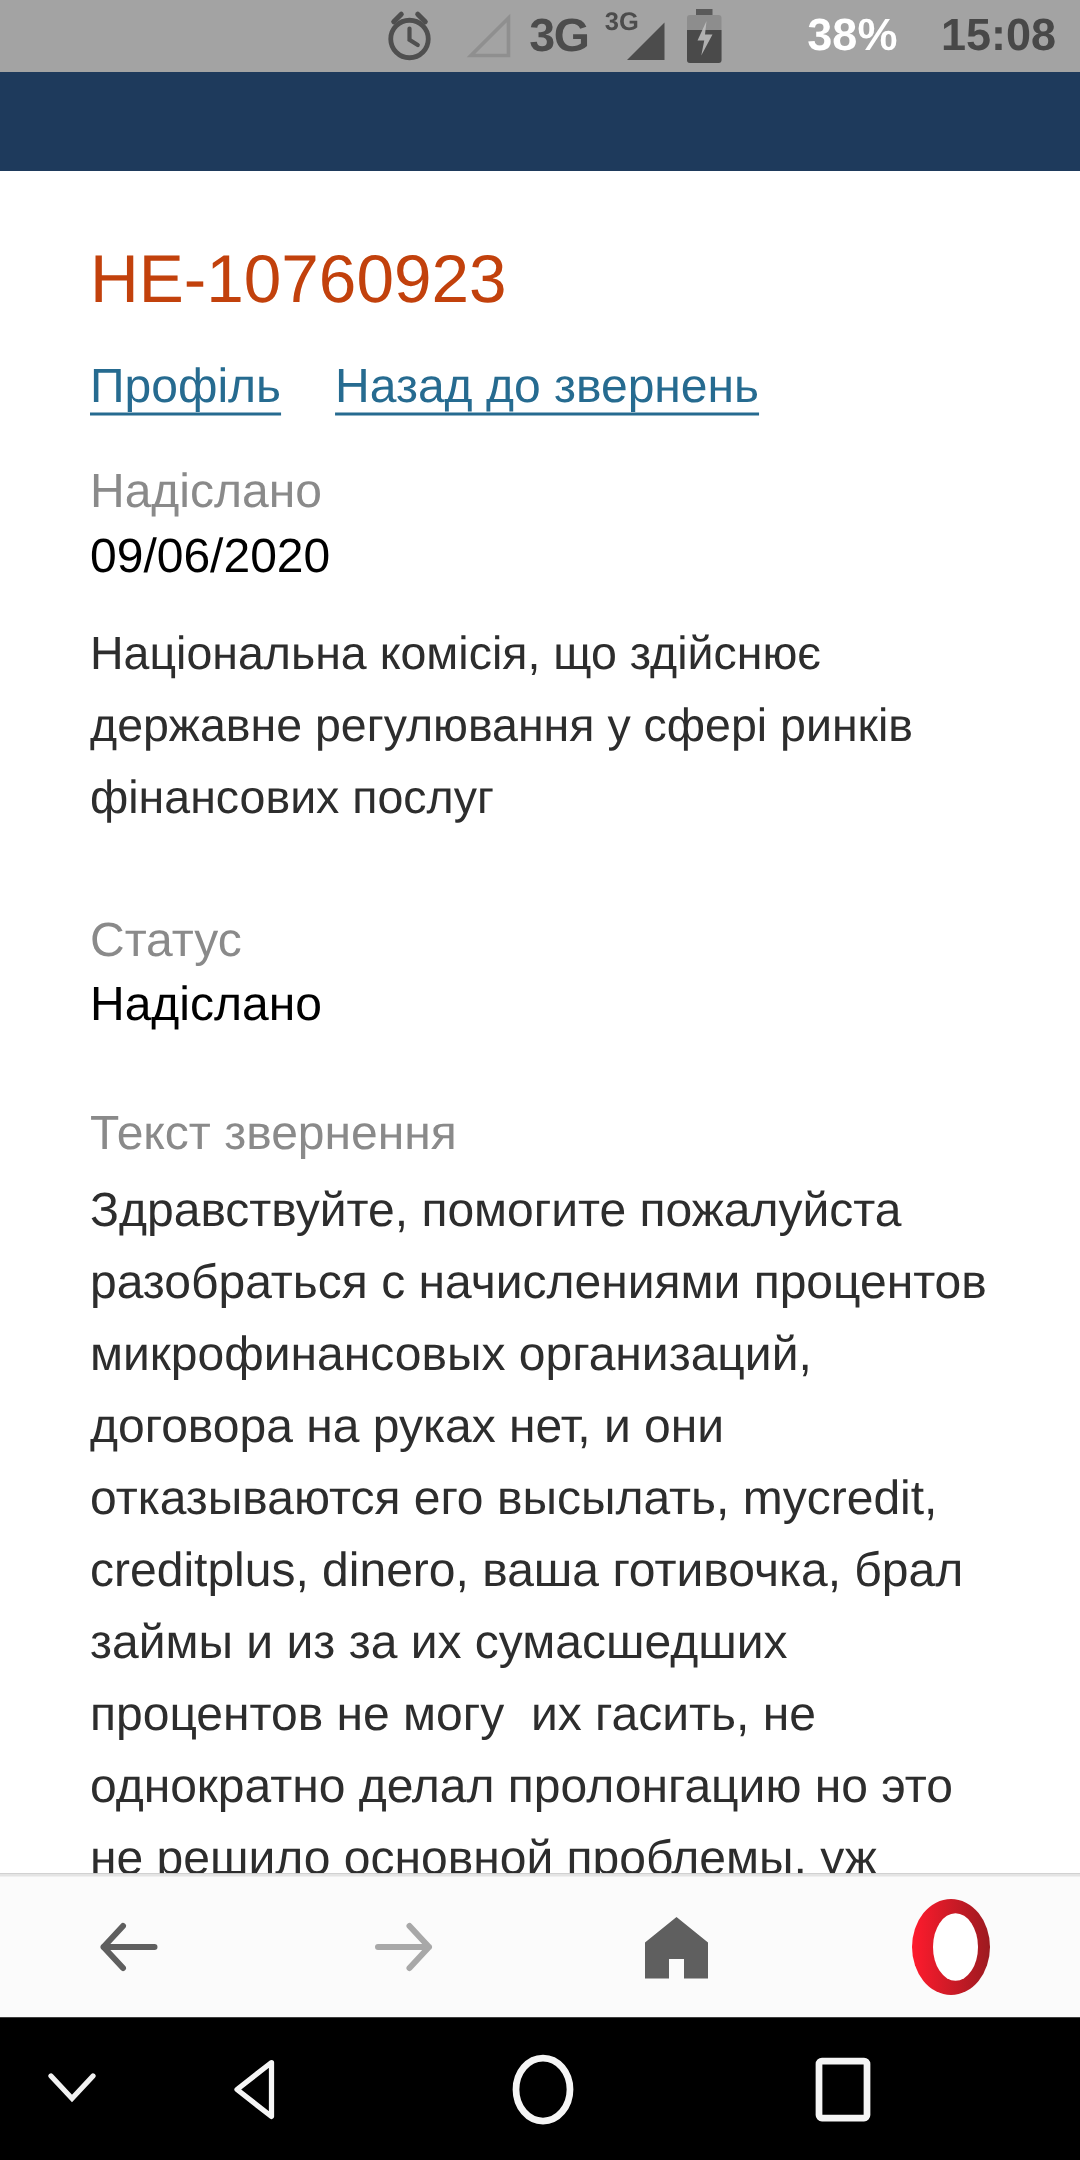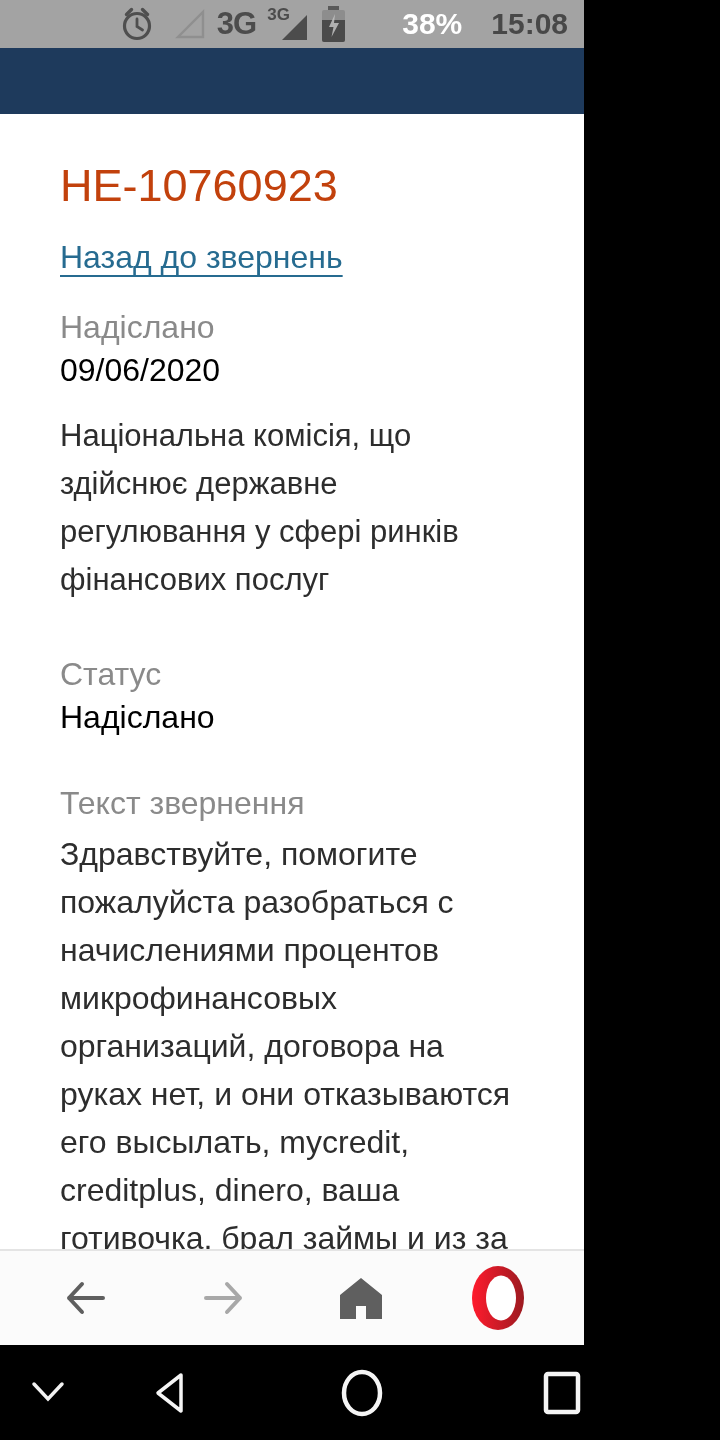--- a/index.html
+++ b/index.html
@@ -1,18 +1,18 @@
 <!DOCTYPE html>
 <html><head>
 <meta charset="utf-8">
 <style>
   * { margin: 0; padding: 0; box-sizing: border-box; }
   html, body { width: 720px; background: #000; }
   body { font-family: "Liberation Sans", "DejaVu Sans", sans-serif; }
-  .screen { width: 584px; height: 1440px; display: flex; flex-direction: column; overflow: hidden; }
+  .screen { width: 720px; height: 1440px; display: flex; flex-direction: column; overflow: hidden; }
 
   
   .status-bar {
     height: 48px; background: #a3a3a3; flex: 0 0 auto;
     display: flex; align-items: center; justify-content: flex-end;
     padding-right: 16px; gap: 11px; color: #4c4c4c;
   }
   .status-bar .net-label { font-size: 31px; font-weight: 600; letter-spacing: -1px; }
   .sig-group { position: relative; width: 42px; height: 40px; }
   .sig-group .net-badge { position: absolute; top: 1px; left: 0; font-size: 17px; font-weight: 700; }
@@ -95,20 +95,21 @@
     <span class="batt-pct">38%</span>
     <span class="clock-txt">15:08</span>
   </div>
 
   <div class="navy-bar"></div>
 
   <div class="content">
     <div class="page-title">НЕ-10760923</div>
 
     <div class="links-row">
+      <span class="link">Профіль</span>
       <span class="link">Назад до звернень</span>
     </div>
 
     <div class="sec-sent">
       <div class="field-label">Надіслано</div>
       <div class="field-value">09/06/2020</div>
     </div>
 
     <div class="recipient">Національна комісія, що здійснює державне регулювання у сфері ринків фінансових послуг</div>
 

